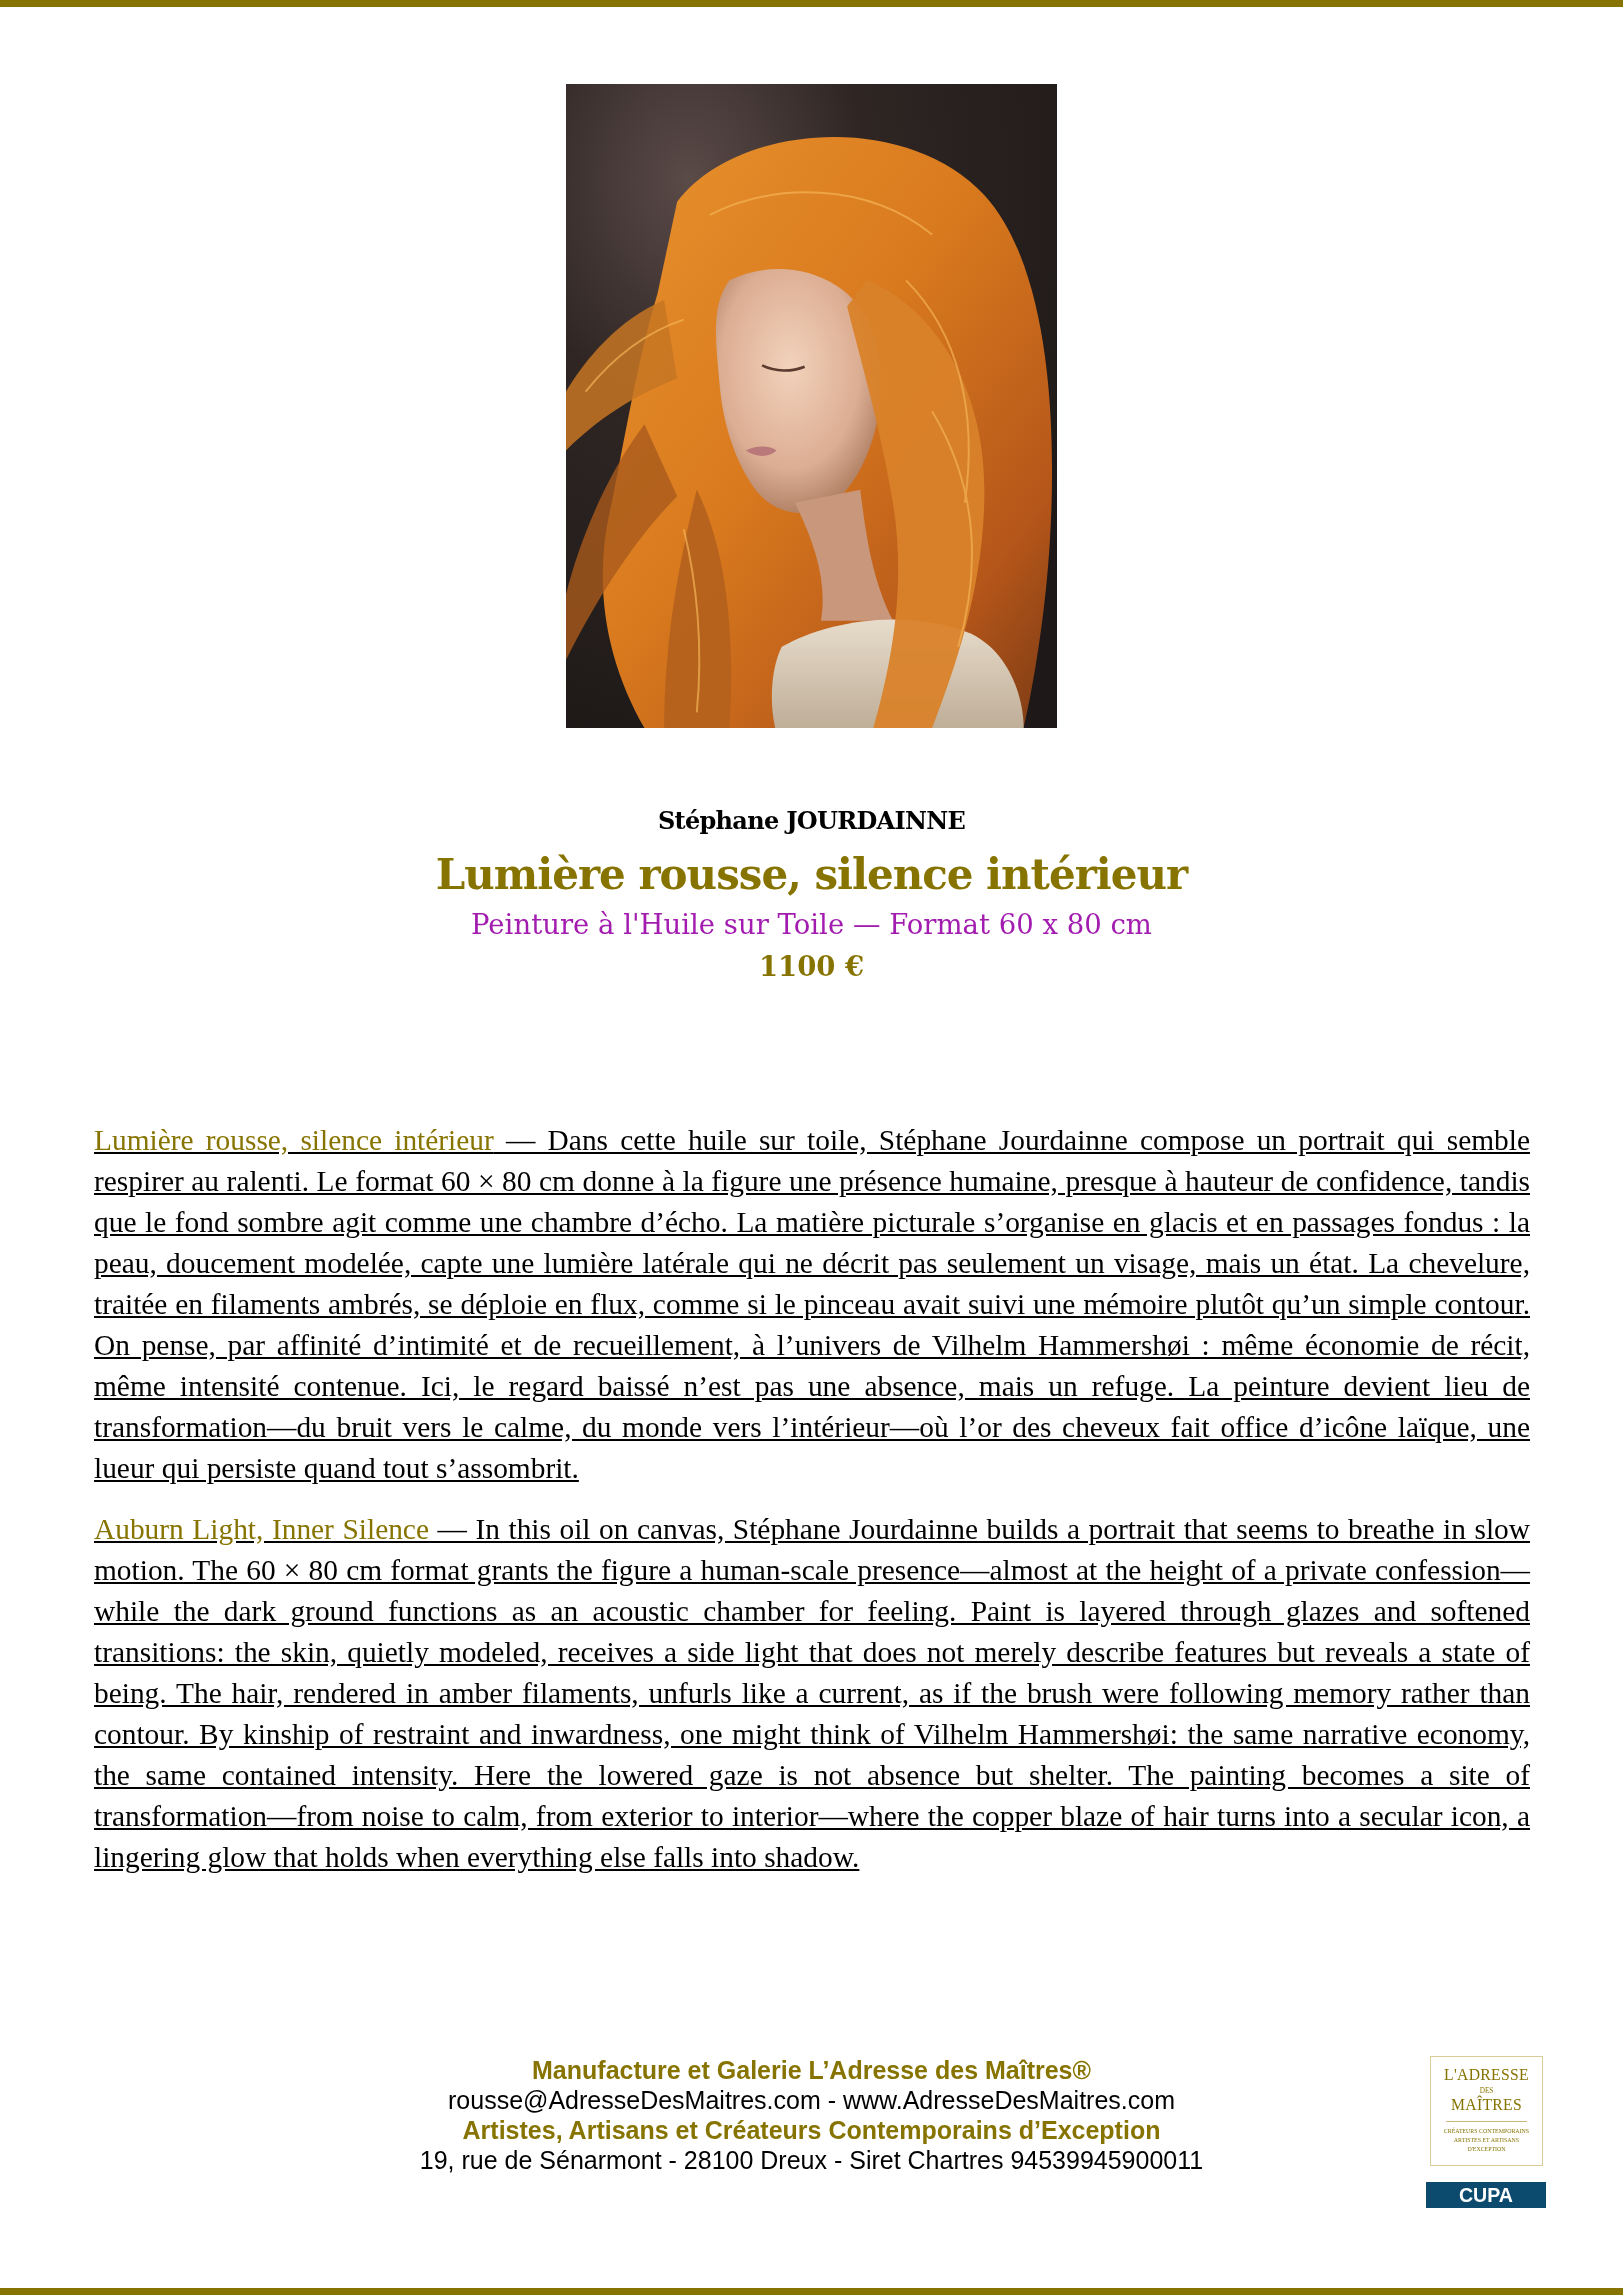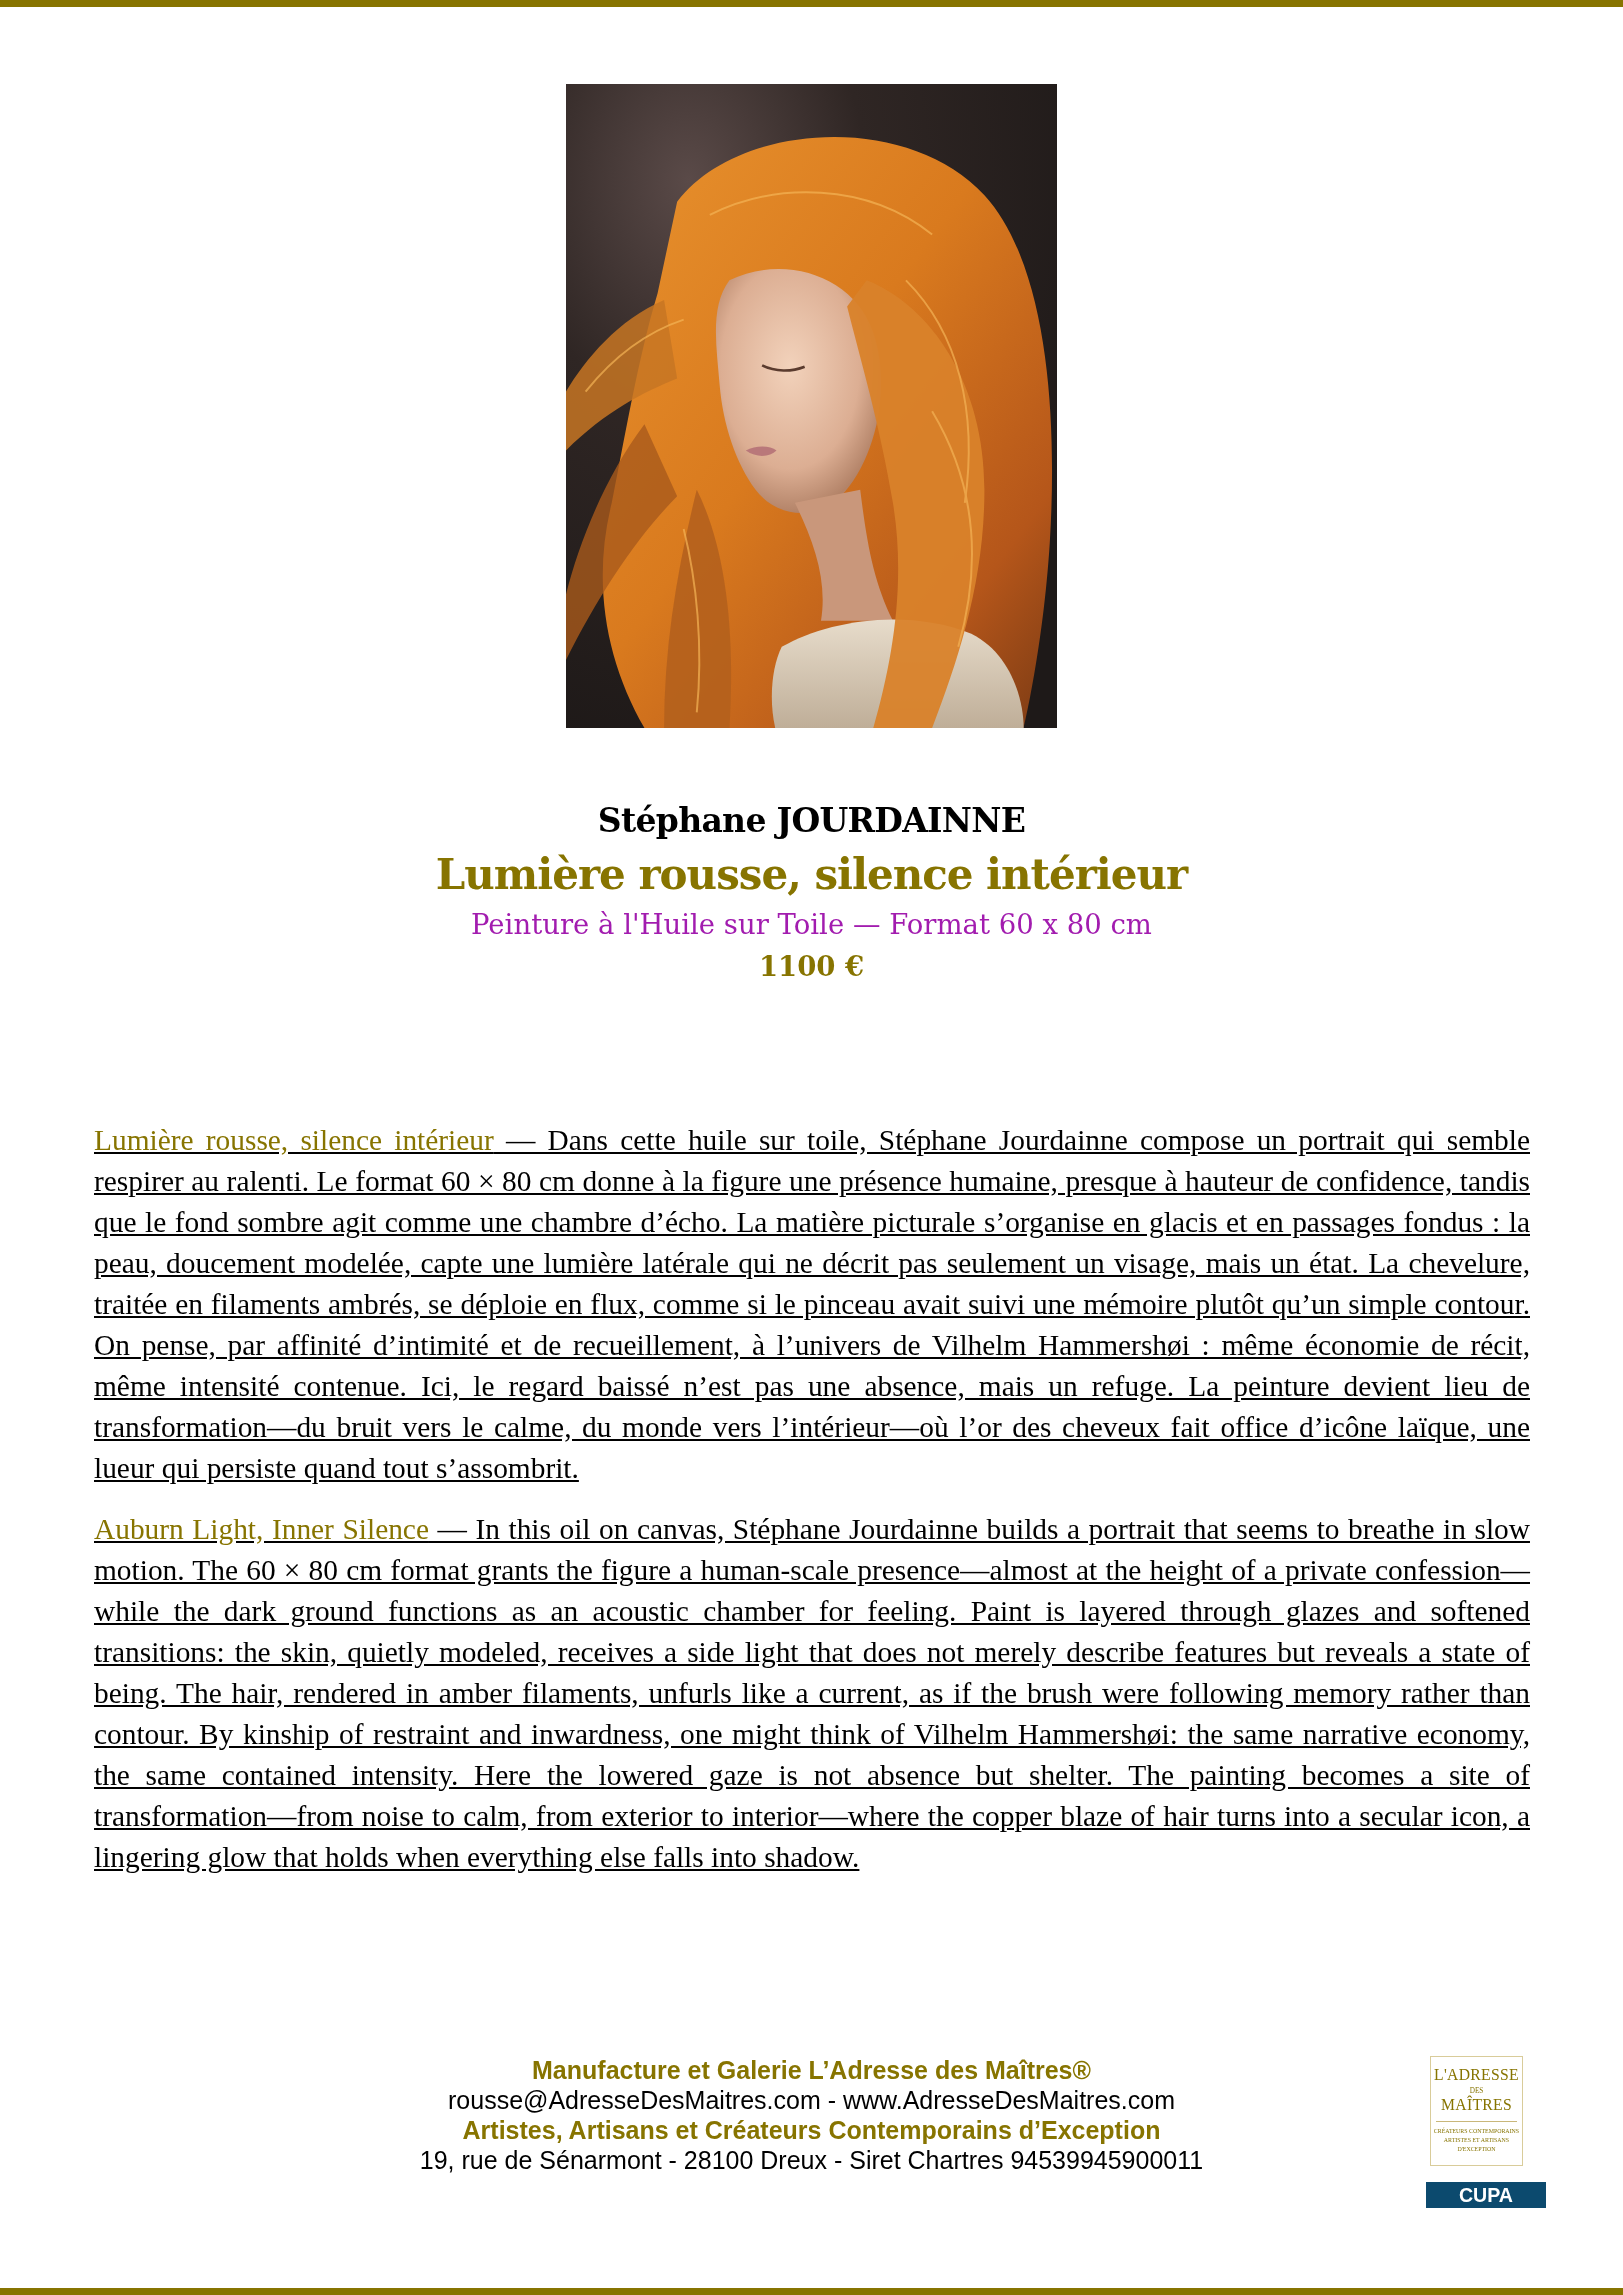--- a/index.html
+++ b/index.html
@@ -31,21 +31,21 @@
     }
     .artwork-image svg { display: block; width: 100%; height: 100%; }
 
     .header-block {
       position: absolute; left: 0; top: 795px; width: 1623px;
       text-align: center;
     }
     .artist-name {
       font-family: "DejaVu Serif", serif;
       font-weight: bold;
-      font-size: 33px;
+      font-size: 24px;
       line-height: 52px;
       color: #000000;
       letter-spacing: -0.7px;
     }
     .artwork-title {
       font-family: "DejaVu Serif", serif;
       font-weight: bold;
       font-size: 42px;
       line-height: 55px;
       color: #877400;
@@ -86,21 +86,21 @@
     }
     .footer-line {
       font-size: 25px; line-height: 30px;
     }
     .footer-gold { color: #877400; font-weight: bold; }
     .footer-black { color: #000000; }
 
     .logo {
       position: absolute;
       left: 1430px; top: 2056px;
-      width: 93px; height: 110px;
+      width: 113px; height: 110px;
       border: 1.3px solid #d9cc9a;
       box-sizing: border-box;
       text-align: center;
       font-family: "Liberation Serif", serif;
       color: #877400;
     }
     .logo-line1 { font-size: 15.7px; margin-top: 9.2px; letter-spacing: 0.3px; }
     .logo-line2 { font-size: 7.2px; margin-top: 2.6px; }
     .logo-line3 { font-size: 15.7px; margin-top: 1.3px; letter-spacing: 0.3px; }
     .logo-divider {

